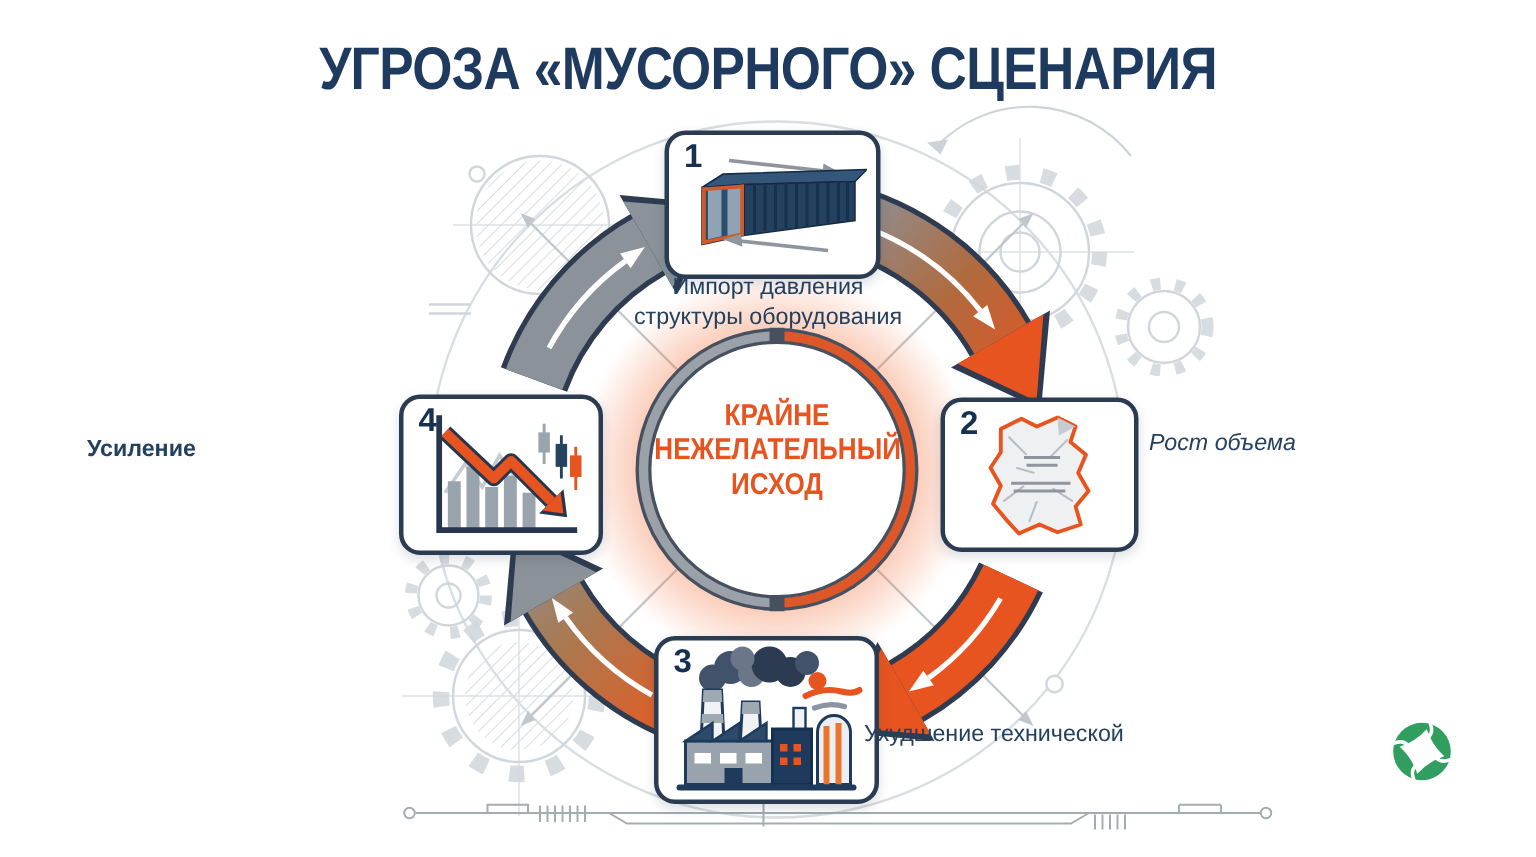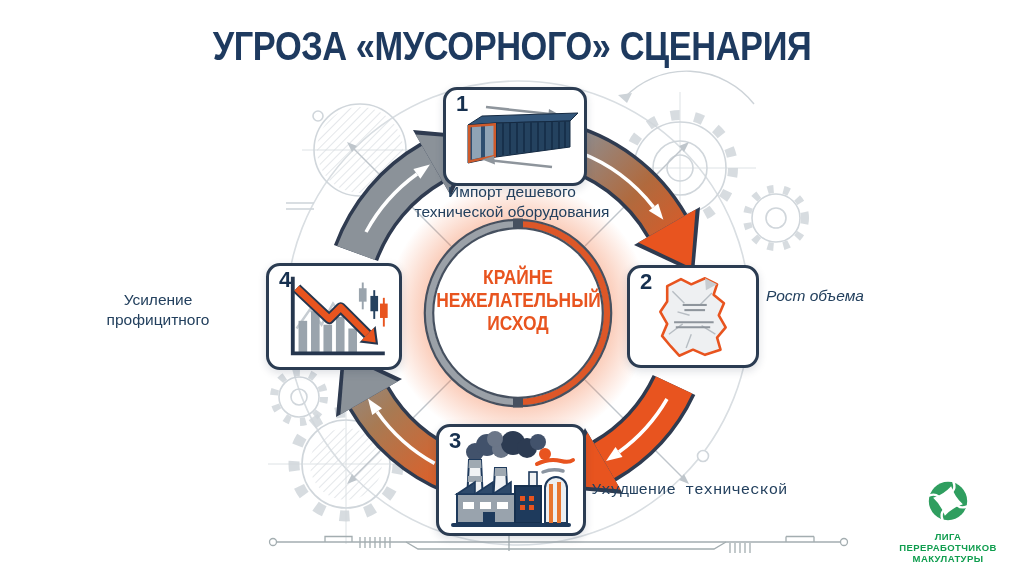--- a/index.html
+++ b/index.html
@@ -8,21 +8,21 @@
   .title{position:absolute;top:24px;left:0;width:100%;text-align:center;
          font-size:40px;font-weight:800;color:#1e3a5f;transform:scaleX(.86);
          letter-spacing:-.5px;white-space:nowrap;}
   svg.canvas{position:absolute;left:0;top:0;}
   .step-box{position:absolute;background:#fff;border:3px solid #2b3c52;border-radius:14px;
             box-shadow:0 3px 8px rgba(25,40,65,.15);display:flex;align-items:center;justify-content:center;}
   .step-num{position:absolute;top:1px;left:10px;font-size:22px;font-weight:800;color:#16304f;}
   .caption{position:absolute;color:#23405e;font-size:15.5px;line-height:20px;font-weight:500;}
   .cap-line{display:block;}
   .cap-center{text-align:center;}
-  .cap-right{text-align:center;}
+  .cap-right{text-align:left;font-weight:bold;}
   .center-label{position:absolute;left:424px;top:266px;width:188px;text-align:center;
                 color:#e8541f;font-weight:800;font-size:20px;line-height:23px;transform:scaleX(.87);}
   .center-label span{display:block;}
   .logo{position:absolute;left:872px;top:477px;width:152px;text-align:center;}
   .logo-text{margin-top:2px;color:#0f9d4e;font-weight:700;font-size:9.5px;line-height:11px;letter-spacing:.4px;}
   .logo-text span{display:block;}
 </style>
 </head>
 <body>
 
@@ -195,22 +195,22 @@
       <polygon points="33,28.6 42,28 42,59 33,60.4" fill="#8fa3b5"></polygon>
       <polygon points="16,28 18.5,27.9 18.5,65.6 16,66" fill="#cf5a2a"></polygon>
       <polygon points="41.5,26.2 44,26 44,60 41.5,60.4" fill="#cf5a2a"></polygon>
       <polygon points="16,28 44,26 44,28.5 16,30.5" fill="#cf5a2a"></polygon>
       <polygon points="16,63.5 44,57.6 44,60 16,66" fill="#cf5a2a"></polygon>
       <path d="M 100 70 L 40 63.5" stroke="#8e959c" stroke-width="2.5" fill="none"></path>
       <polygon points="42,59 30,62.5 43,67.5" fill="#8e959c"></polygon>
     </svg>
   </div>
   <div class="caption cap-center" style="left:384px;top:182px;width:256px;">
-    <span class="cap-line">Импорт дешевого</span>
-    <span class="cap-line">технической оборудования</span>
+    <span class="cap-line">Импорт давления</span>
+    <span class="cap-line">структуры оборудования</span>
   </div>
 
   <div class="step-box" style="left:627px;top:265px;width:126px;height:97px;">
     <span class="step-num">2</span>
     <svg width="84" height="86" viewBox="0 0 96 100">
       <path d="M 18 14 L 34 6 L 46 12 L 62 5 L 76 12 L 72 24 L 84 34 L 78 48 L 86 62 L 76 74 L 80 88 L 62 94 L 48 88 L 32 95 L 22 84 L 12 72 L 18 58 L 10 44 L 18 32 Z" fill="#eef0f2" stroke="#e8541f" stroke-width="3" stroke-linejoin="round"></path>
       <polygon points="62,5 76,12 63,19" fill="#c7ccd1"></polygon>
       <g stroke="#b7bdc3" stroke-width="1.6" fill="none">
         <path d="M 24 20 L 38 34"></path>
           <path d="M 70 22 L 56 36"></path>
@@ -264,21 +264,21 @@
       <rect x="75" y="66" width="5" height="5" fill="#e8541f"></rect>
         <rect x="84" y="66" width="5" height="5" fill="#e8541f"></rect>
       <rect x="75" y="75" width="5" height="5" fill="#e8541f"></rect>
         <rect x="84" y="75" width="5" height="5" fill="#e8541f"></rect>
       <path d="M 100 93 V 58 A 11 11 0 0 1 122 58 V 93 Z" fill="#eceff1" stroke="#1e3a5c" stroke-width="2"></path>
       <rect x="104" y="54" width="4" height="39" fill="#e8762f"></rect>
       <rect x="112" y="52" width="4" height="41" fill="#e8762f"></rect>
       <rect x="6" y="93" width="120" height="4" rx="2" fill="#1e3a5c"></rect>
     </svg>
   </div>
-  <div class="caption" style="left:592px;top:480px;width:240px;font-family:Liberation Mono, monospace;">
+  <div class="caption" style="left:576px;top:480px;width:240px;">
     <span class="cap-line">Ухудшение технической</span>
   </div>
 
   <div class="step-box" style="left:266px;top:263px;width:130px;height:101px;">
     <span class="step-num">4</span>
     <svg width="116" height="92" viewBox="0 0 118 96">
       <path d="M 20 60 L 34 40 L 46 56 L 58 34 L 68 48" stroke="#c6ccd2" stroke-width="2.5" fill="none"></path>
       <g fill="#9aa4ad">
         <rect x="22" y="52" width="9" height="34"></rect>
           <rect x="35" y="42" width="9" height="44"></rect>
@@ -294,21 +294,20 @@
       <rect x="107" y="34" width="8" height="15" fill="#e8541f"></rect>
       <path d="M 16 6 L 16 86 L 112 86" stroke="#25364e" stroke-width="4" fill="none"></path>
       <path d="M 20 18 L 54 50 L 66 38 L 94 66" stroke="#25364e" stroke-width="11" fill="none" stroke-linejoin="round"></path>
       <path d="M 20 18 L 54 50 L 66 38 L 94 66" stroke="#e8541f" stroke-width="7" fill="none" stroke-linejoin="round"></path>
       <polygon points="85.5,74.5 102.5,57.5 105,77" fill="#25364e"></polygon>
       <polygon points="87.6,72.4 100.4,59.6 102.5,74.5" fill="#e8541f"></polygon>
     </svg>
   </div>
   <div class="caption cap-right" style="left:58px;top:290px;width:200px;">
     <span class="cap-line">Усиление</span>
-    <span class="cap-line">профицитного</span>
   </div>
 
   <div class="center-label">
     <span>КРАЙНЕ</span>
     <span>НЕЖЕЛАТЕЛЬНЫЙ</span>
     <span>ИСХОД</span>
   </div>
 
   <div class="logo">
     <svg width="48" height="48" viewBox="-30 -30 60 60">
@@ -316,20 +315,15 @@
       <g transform="rotate(12)">
         <path d="M 0 -19 Q 7 -7 19 0 Q 7 7 0 19 Q -7 7 -19 0 Q -7 -7 0 -19 Z" fill="#ffffff"></path>
         <g stroke="#ffffff" stroke-width="3" fill="none" stroke-linecap="round">
           <path d="M 2 -24 Q 6 -18 3 -13"></path>
           <path d="M 24 2 Q 18 6 13 3" transform="rotate(0)"></path>
           <path d="M -2 24 Q -6 18 -3 13"></path>
           <path d="M -24 -2 Q -18 -6 -13 -3"></path>
         </g>
       </g>
     </svg>
-    <div class="logo-text">
-      <span>ЛИГА</span>
-      <span>ПЕРЕРАБОТЧИКОВ</span>
-      <span>МАКУЛАТУРЫ</span>
-    </div>
   </div>
 
 </div>
 
 </body></html>

